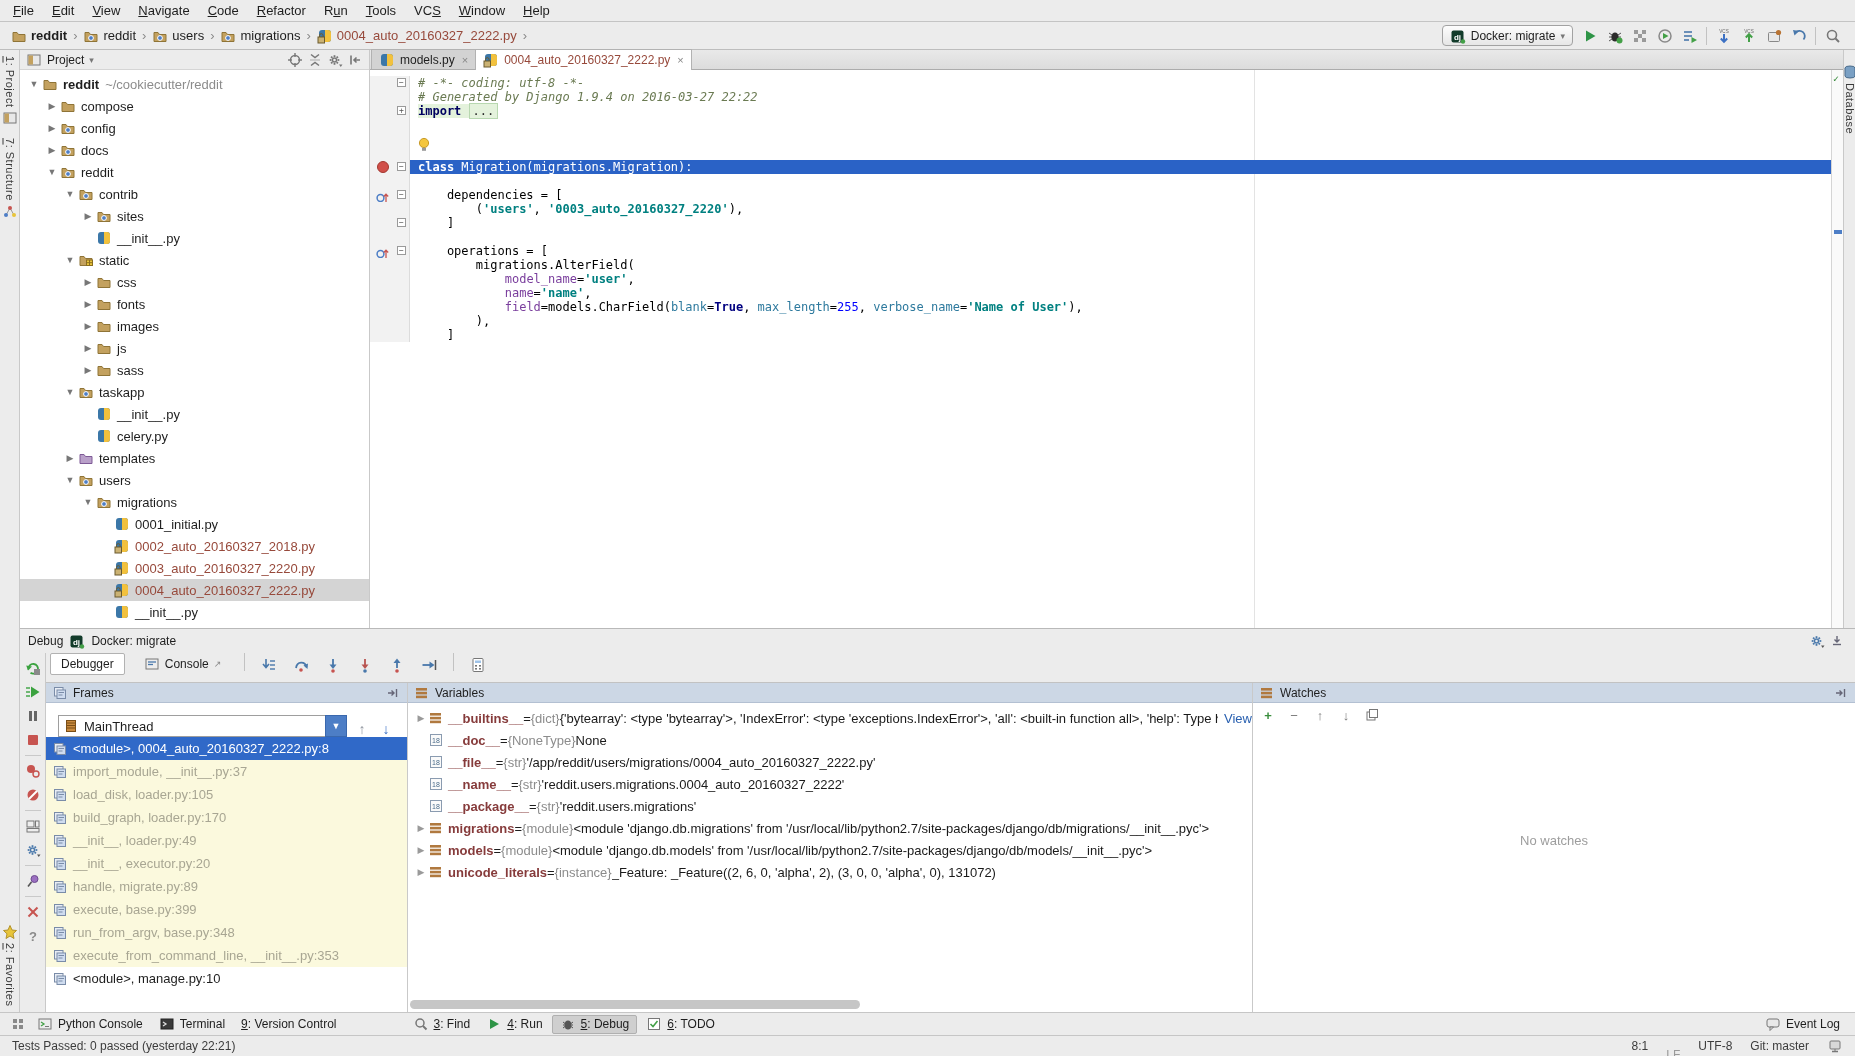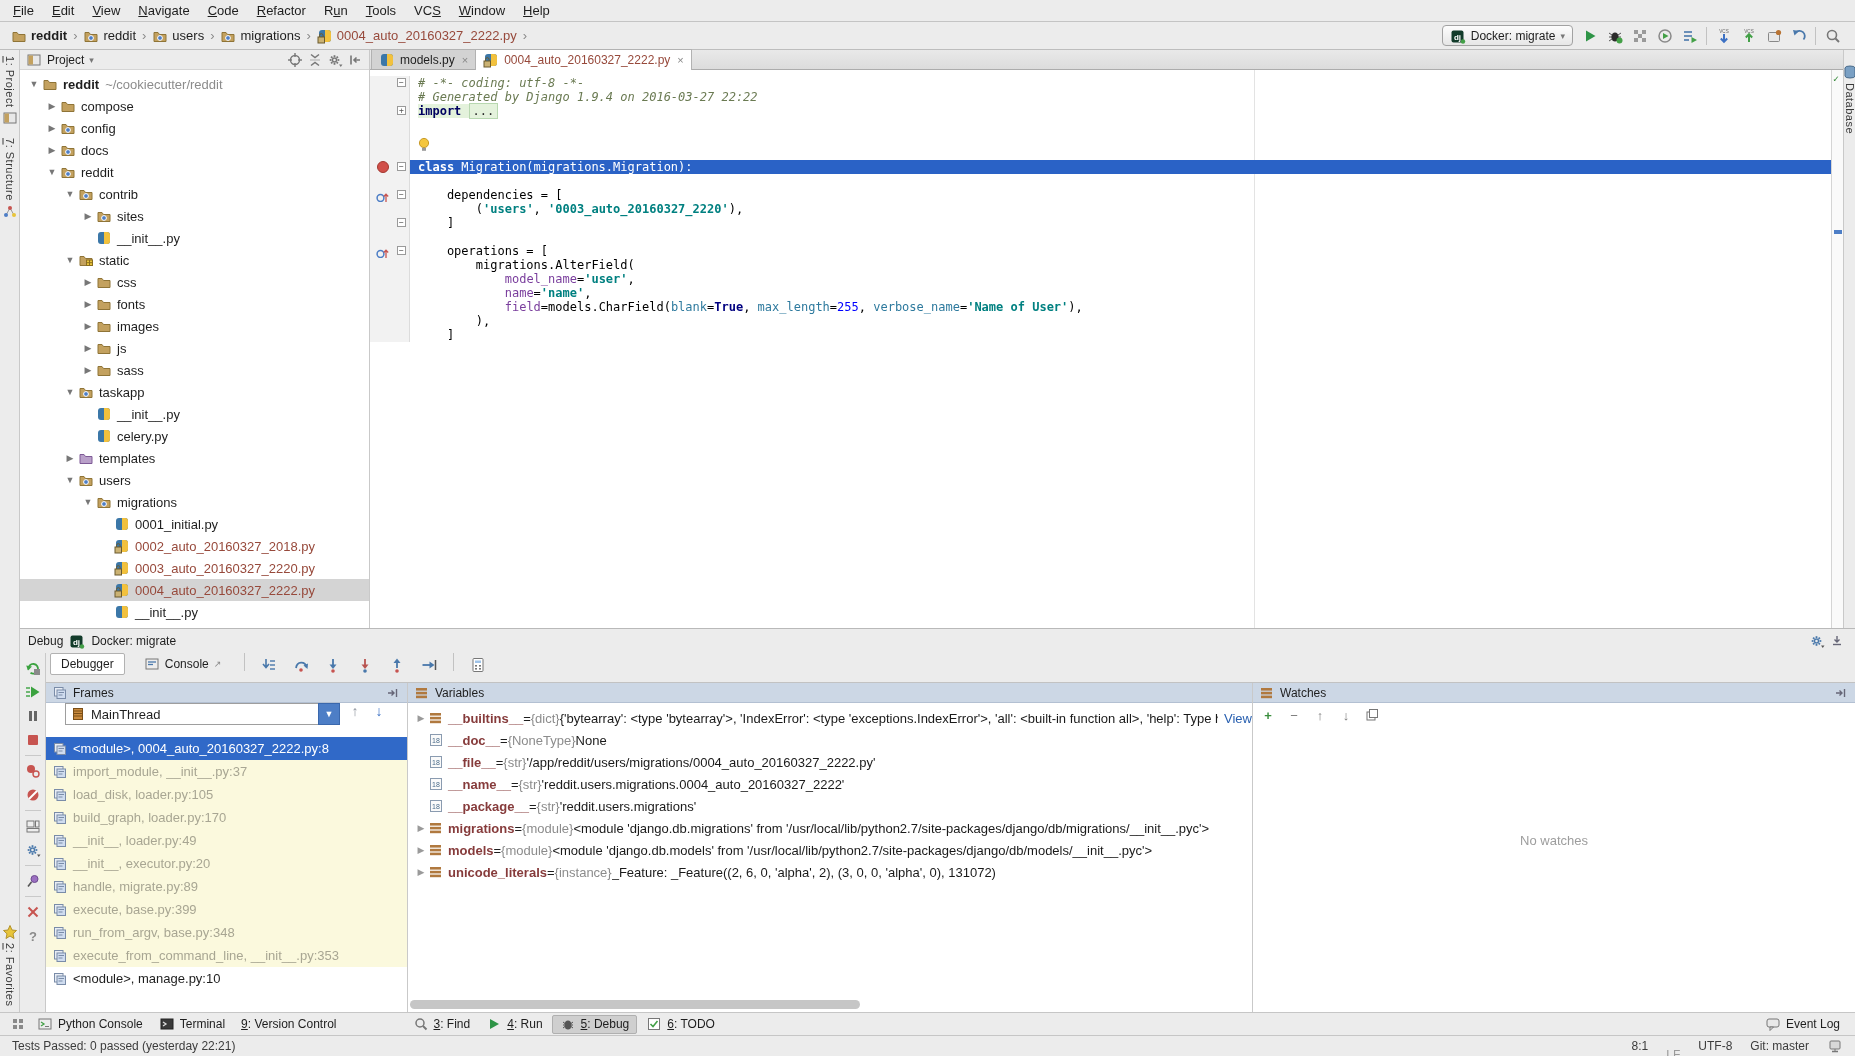--- a/index.html
+++ b/index.html
@@ -110,21 +110,21 @@
   .dtab .arr{color:#888;font-size:9px;}
   .dbtn{width:24px;height:24px;display:flex;align-items:center;justify-content:center;border-radius:3px;}
   #dbg-panels{flex:1;display:flex;min-height:0;border-radius:24px;}
   .dpanel{display:flex;flex-direction:column;border-right:1px solid #c9c9c9;min-width:0;}
   #frames-panel{width:362px;flex:none;}
   #vars-panel{width:845px;flex:none;position:relative;}
   #watch-panel{flex:1;position:relative;}
   .phead{height:20px;flex:none;background:#ccd7e5;border-bottom:1px solid #b3c0d2;
          display:flex;align-items:center;gap:5px;padding:0 6px;font-size:12px;}
   .phead .hspace{flex:1;}
-  #frames-toolbar{height:34px;flex:none;display:flex;align-items:flex-start;padding:0 19px;gap:6px;background:#fff;}
+  #frames-toolbar{height:34px;flex:none;display:flex;align-items:flex-end;padding:0 12px;gap:6px;background:#fff;}
   #thread-box{display:flex;align-items:center;height:22px;border:1px solid #9e9e9e;background:#fff;flex:1;}
   #thread-box .tlabel{flex:1;padding-left:4px;display:flex;align-items:center;gap:5px;}
   #thread-dd{width:22px;height:22px;background:#4d7ec6;color:#fff;display:flex;align-items:center;
              justify-content:center;font-size:9px;margin:-1px -1px -1px 0;border:1px solid #3a68ad;}
   .fnav{font-size:14px;width:18px;text-align:center;}
   #frames-list{flex:1;overflow:hidden;text-align:center;}
   .frow{height:23px;display:flex;align-items:center;gap:5px;padding-left:6px;white-space:nowrap;}
   .frow.lib{background:#fbf9dd;color:#a8a693;}
   .frow.sel{background:#3069c8;color:#fff;}
   #vars-list{flex:1;overflow:hidden;padding-top:4px;}

